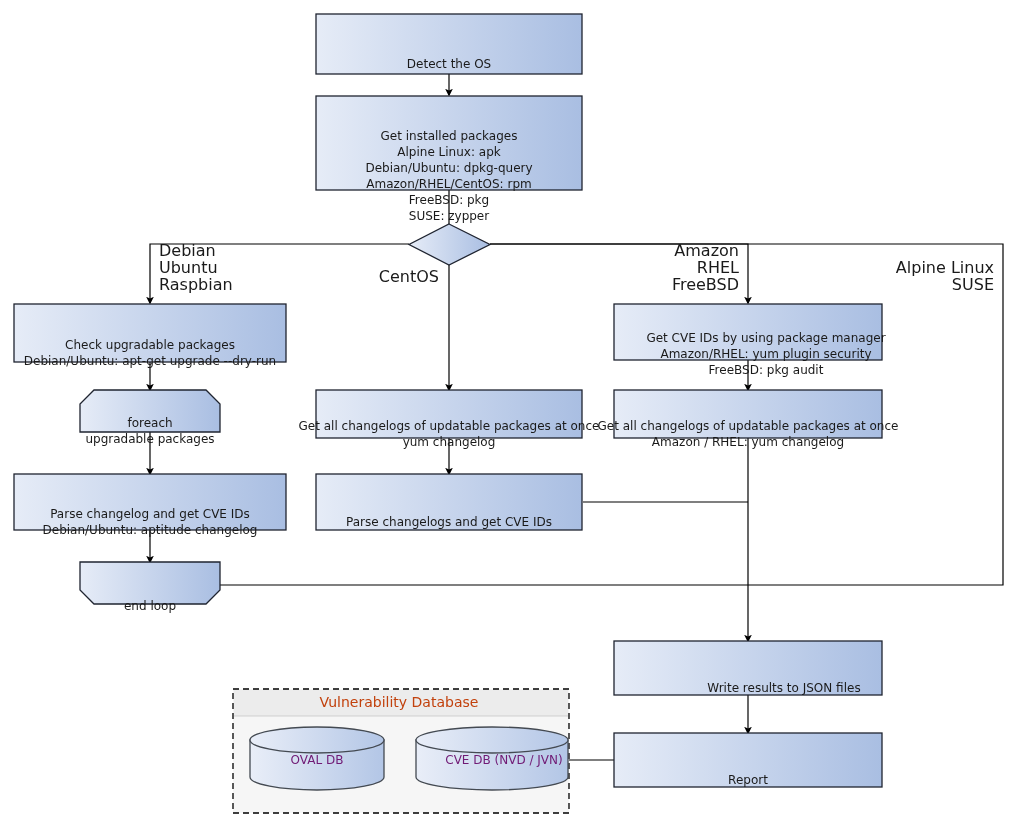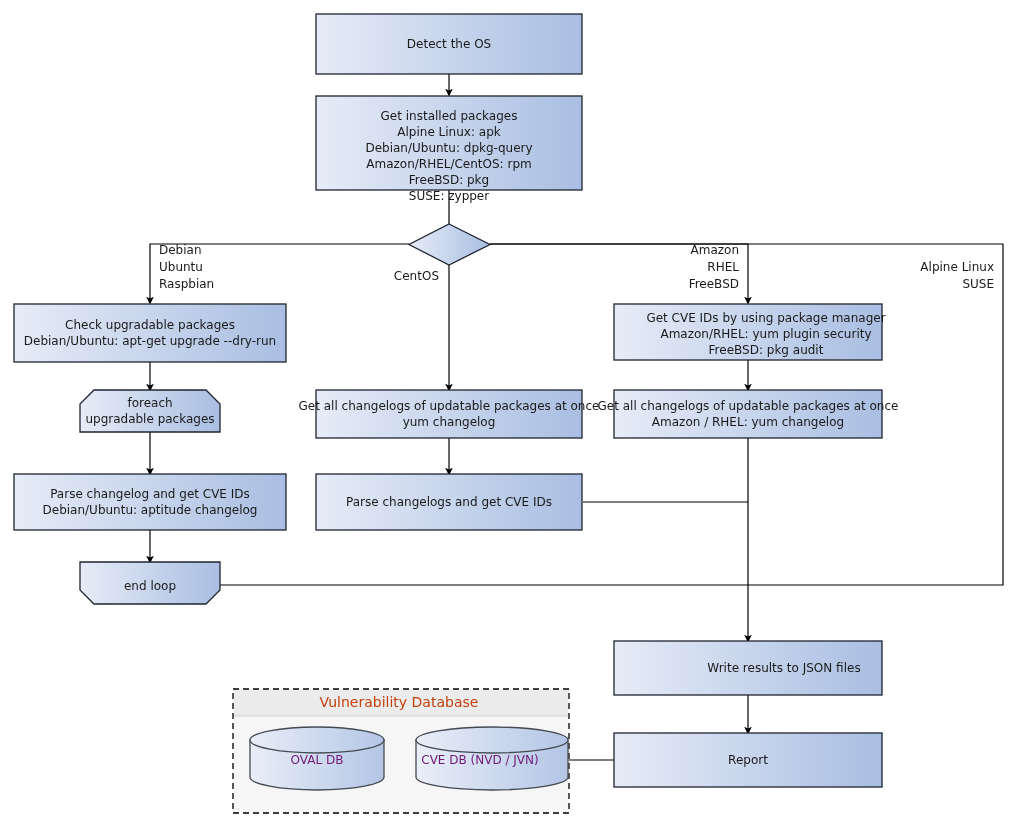--- a/index.html
+++ b/index.html
@@ -29,24 +29,25 @@
     display: flex;
     flex-direction: column;
     align-items: center;
     justify-content: center;
     text-align: center;
     font-size: 12px;
     color: #1a1a1a;
     line-height: 16px;
     white-space: nowrap;
     pointer-events: none;
+    margin-top: 20px;
   }
   .edge-label {
     position: absolute;
-    font-size: 12px;
+    font-size: 16px;
     color: #1a1a1a;
     line-height: 17px;
     white-space: nowrap;
     text-align: right;
   }
   .edge-label.lbl-left { text-align: left; }
   .group-title {
     position: absolute;
     font-size: 14px;
     color: #c2410c;
@@ -237,17 +238,17 @@
     <div>SUSE</div>
   </div>
 
   <div class="group-title" style="left:234px; top:694px; width:330px; text-align:center;">
     <span>Vulnerability Database</span>
   </div>
 
   <div class="db-label" style="left:250px; top:753px; width:134px;">
     <span>OVAL DB</span>
   </div>
-  <div class="db-label" style="left:404px; top:753px; width:152px;">
+  <div class="db-label" style="left:428px; top:753px; width:152px;">
     <span>CVE DB (NVD / JVN)</span>
   </div>
 
 </div>
 
 </body></html>

